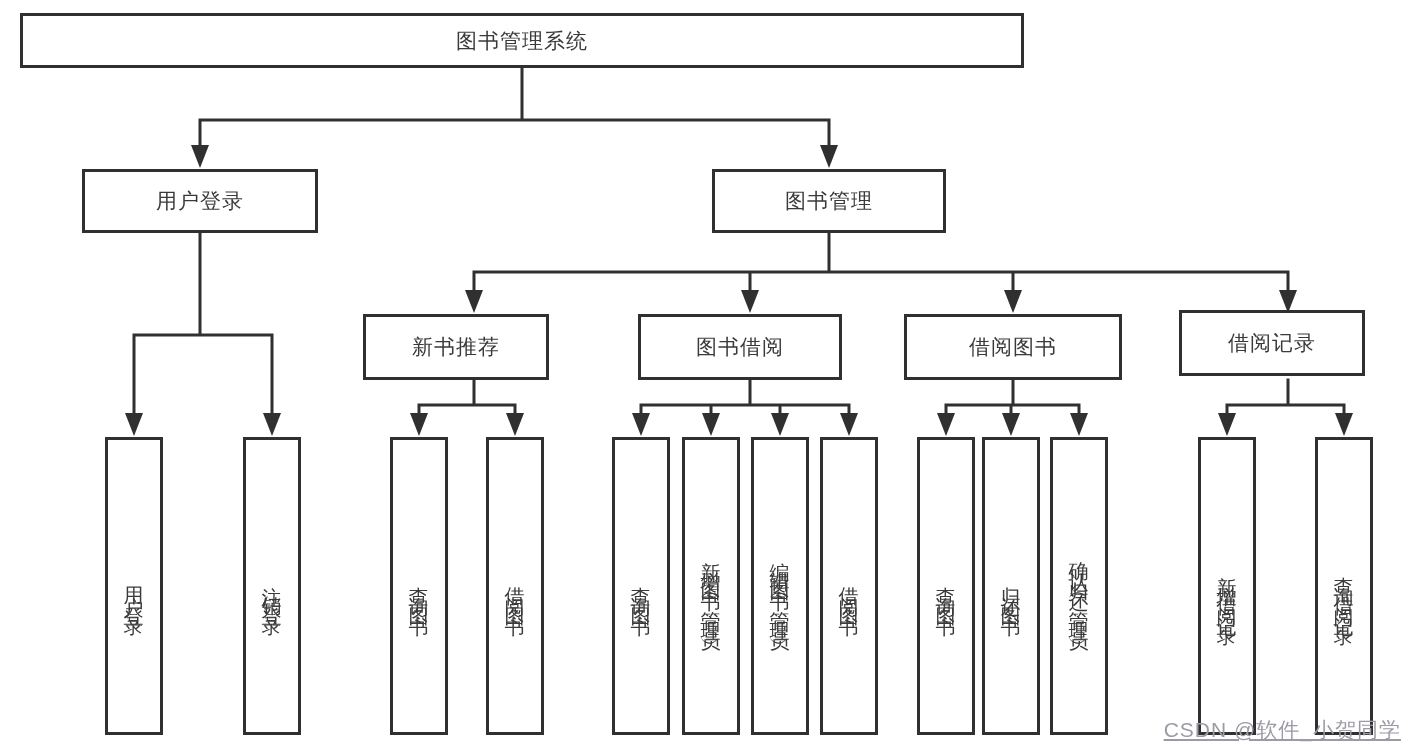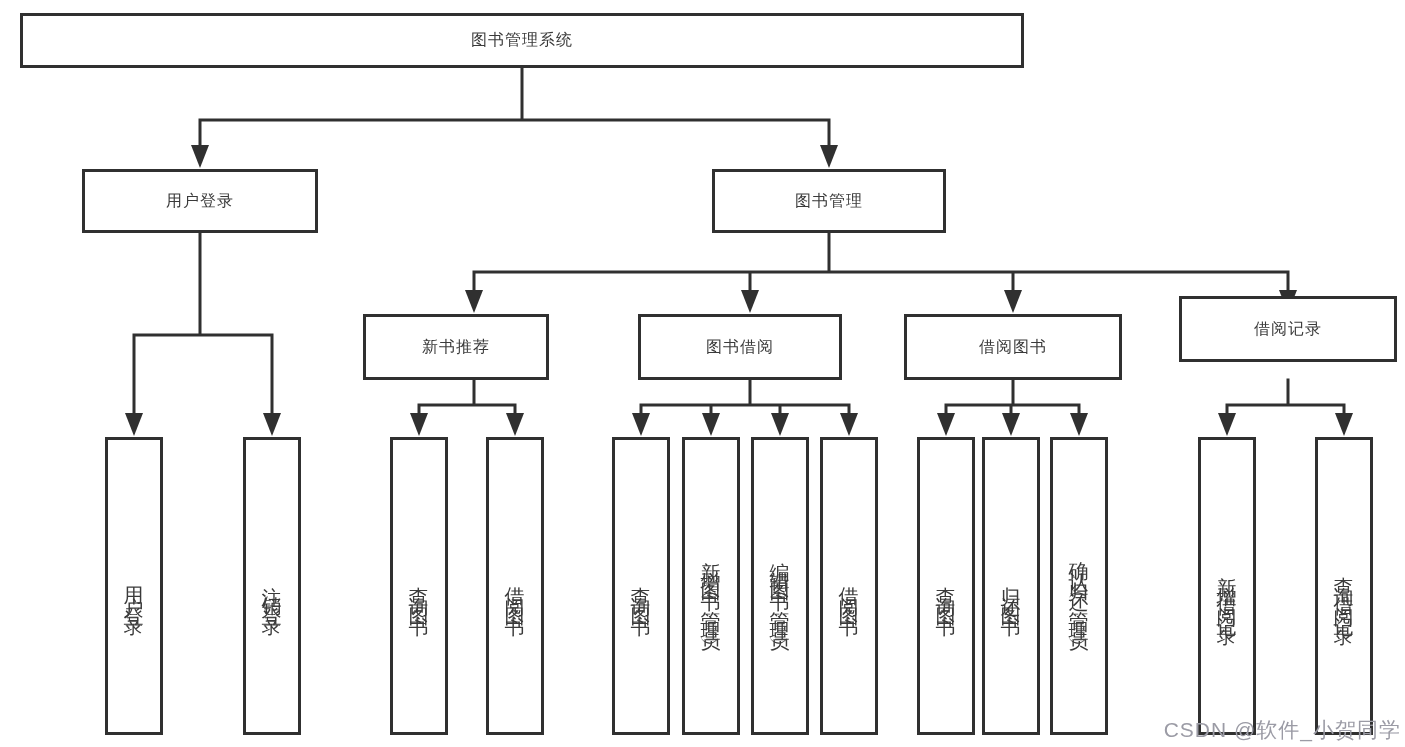--- a/index.html
+++ b/index.html
@@ -26,21 +26,21 @@
     position: absolute;
     box-sizing: border-box;
     border: 3px solid var(--box-border, #303030);
     background: #ffffff;
     display: flex;
     align-items: center;
     justify-content: center;
     z-index: 2;
   }
   .hbox span {
-    font-size: 16px;
+    font-size: 21px;
     letter-spacing: 1px;
     color: var(--text, #3a3a3a);
     white-space: nowrap;
   }
   .vbox {
     position: absolute;
     top: 437px;
     width: 58px;
     height: 298px;
     box-sizing: border-box;
@@ -63,20 +63,21 @@
   }
   .watermark {
     position: absolute;
     right: 4px;
     bottom: 3px;
     font-size: 21px;
     letter-spacing: 1px;
     color: var(--watermark, #9b9ba5);
     z-index: 3;
     white-space: nowrap;
+    text-decoration: underline;
   }
 </style>
 </head>
 <body>
 
 <div class="canvas">
 
   <svg class="connectors" viewBox="0 0 1405 747" xmlns="http://www.w3.org/2000/svg">
     <g stroke="#303030" stroke-width="3" fill="none" stroke-linecap="square">
       <path d="M522 68 V120 M200 120 H829 M200 120 V150 M829 120 V150"></path>
@@ -123,21 +124,21 @@
 
   <div class="hbox" style="left:363px; top:314px; width:186px; height:66px">
     <span>新书推荐</span>
   </div>
   <div class="hbox" style="left:638px; top:314px; width:204px; height:66px">
     <span>图书借阅</span>
   </div>
   <div class="hbox" style="left:904px; top:314px; width:218px; height:66px">
     <span>借阅图书</span>
   </div>
-  <div class="hbox" style="left:1179px; top:296px; width:218px; height:66px">
+  <div class="hbox" style="left:1179px; top:310px; width:186px; height:66px">
     <span>借阅记录</span>
   </div>
 
   <div class="vbox" style="left:105px">
     <span class="vtext">用户登录</span>
   </div>
   <div class="vbox" style="left:243px">
     <span class="vtext">注销登录</span>
   </div>
 

